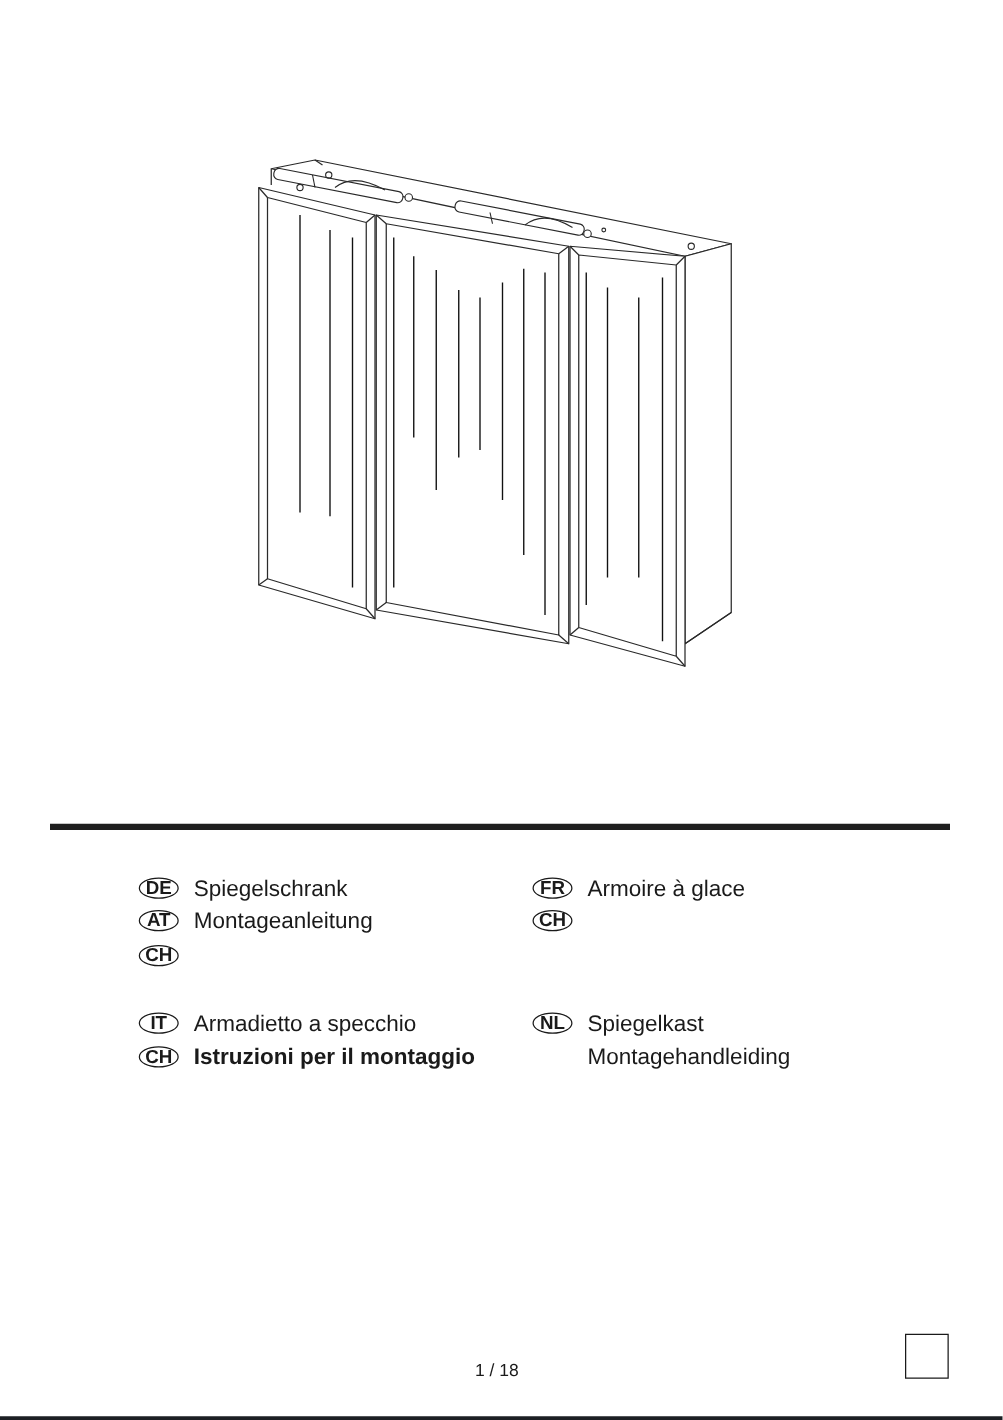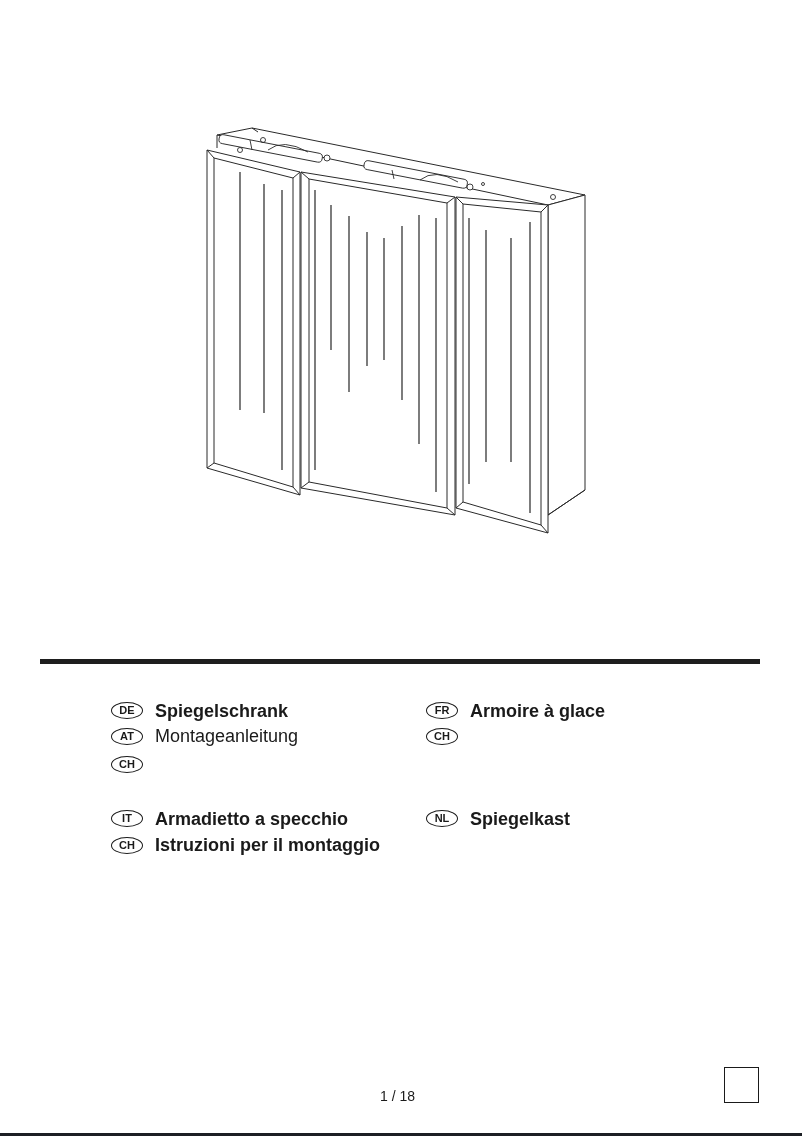--- a/index.html
+++ b/index.html
@@ -2,24 +2,24 @@
 <html><head>
 <meta charset="utf-8">
 <style>
   html, body { margin:0; padding:0; background:#ffffff; }
   body { width:802px; height:1136px; position:relative; overflow:hidden;
          font-family:"Liberation Sans", sans-serif; color:#1a1a1a; }
   .illustration { position:absolute; left:180px; top:115px; width:420px; height:430px; }
   .rule { position:absolute; left:40px; top:659px; width:720px; height:5px; background:#1e1e1e; }
   .col { position:absolute; }
   .badge { position:absolute; width:32px; height:17px; border:1.6px solid #1a1a1a; border-radius:50%;
-           box-sizing:border-box; font-size:11px; font-weight:bold; display:flex;
+           box-sizing:border-box; font-size:15px; font-weight:bold; display:flex;
            align-items:center; justify-content:center; letter-spacing:0px; line-height:1; }
   .txt { position:absolute; left:44px; font-size:18px; line-height:24px; }
-  .txt.bold { font-weight:bold; }
+  .txt.bold { font-weight:normal; }
   .page-num { position:absolute; left:380px; top:1088px; font-size:14px; }
   .corner-box { position:absolute; left:724px; top:1067px; width:35px; height:36px;
                 border:1.6px solid #1a1a1a; box-sizing:border-box; }
   .bottom-line { position:absolute; left:0; top:1133px; width:802px; height:3px; background:#1c1f24; }
 </style>
 </head>
 <body>
 
 <svg class="illustration" viewBox="180 115 420 430" xmlns="http://www.w3.org/2000/svg" fill="none" stroke="#2a2a2a" stroke-width="1" stroke-linejoin="round">
 
@@ -105,17 +105,18 @@
 <div class="col" style="left:111px; top:807px; width:300px; height:60px;">
   <span class="badge" style="left:0; top:3px;">IT</span>
   <span class="txt bold" style="top:0;">Armadietto a specchio</span>
   <span class="badge" style="left:0; top:30px;">CH</span>
   <span class="txt" style="top:26px;font-weight:bold;">Istruzioni per il montaggio</span>
 </div>
 
 <div class="col" style="left:426px; top:807px; width:300px; height:60px;">
   <span class="badge" style="left:0; top:3px;">NL</span>
   <span class="txt bold" style="top:0;">Spiegelkast</span>
+  <span class="txt" style="top:26px;">Montagehandleiding</span>
 </div>
 
 <div class="page-num">1 / 18</div>
 <div class="corner-box"></div>
 <div class="bottom-line"></div>
 
 </body></html>

